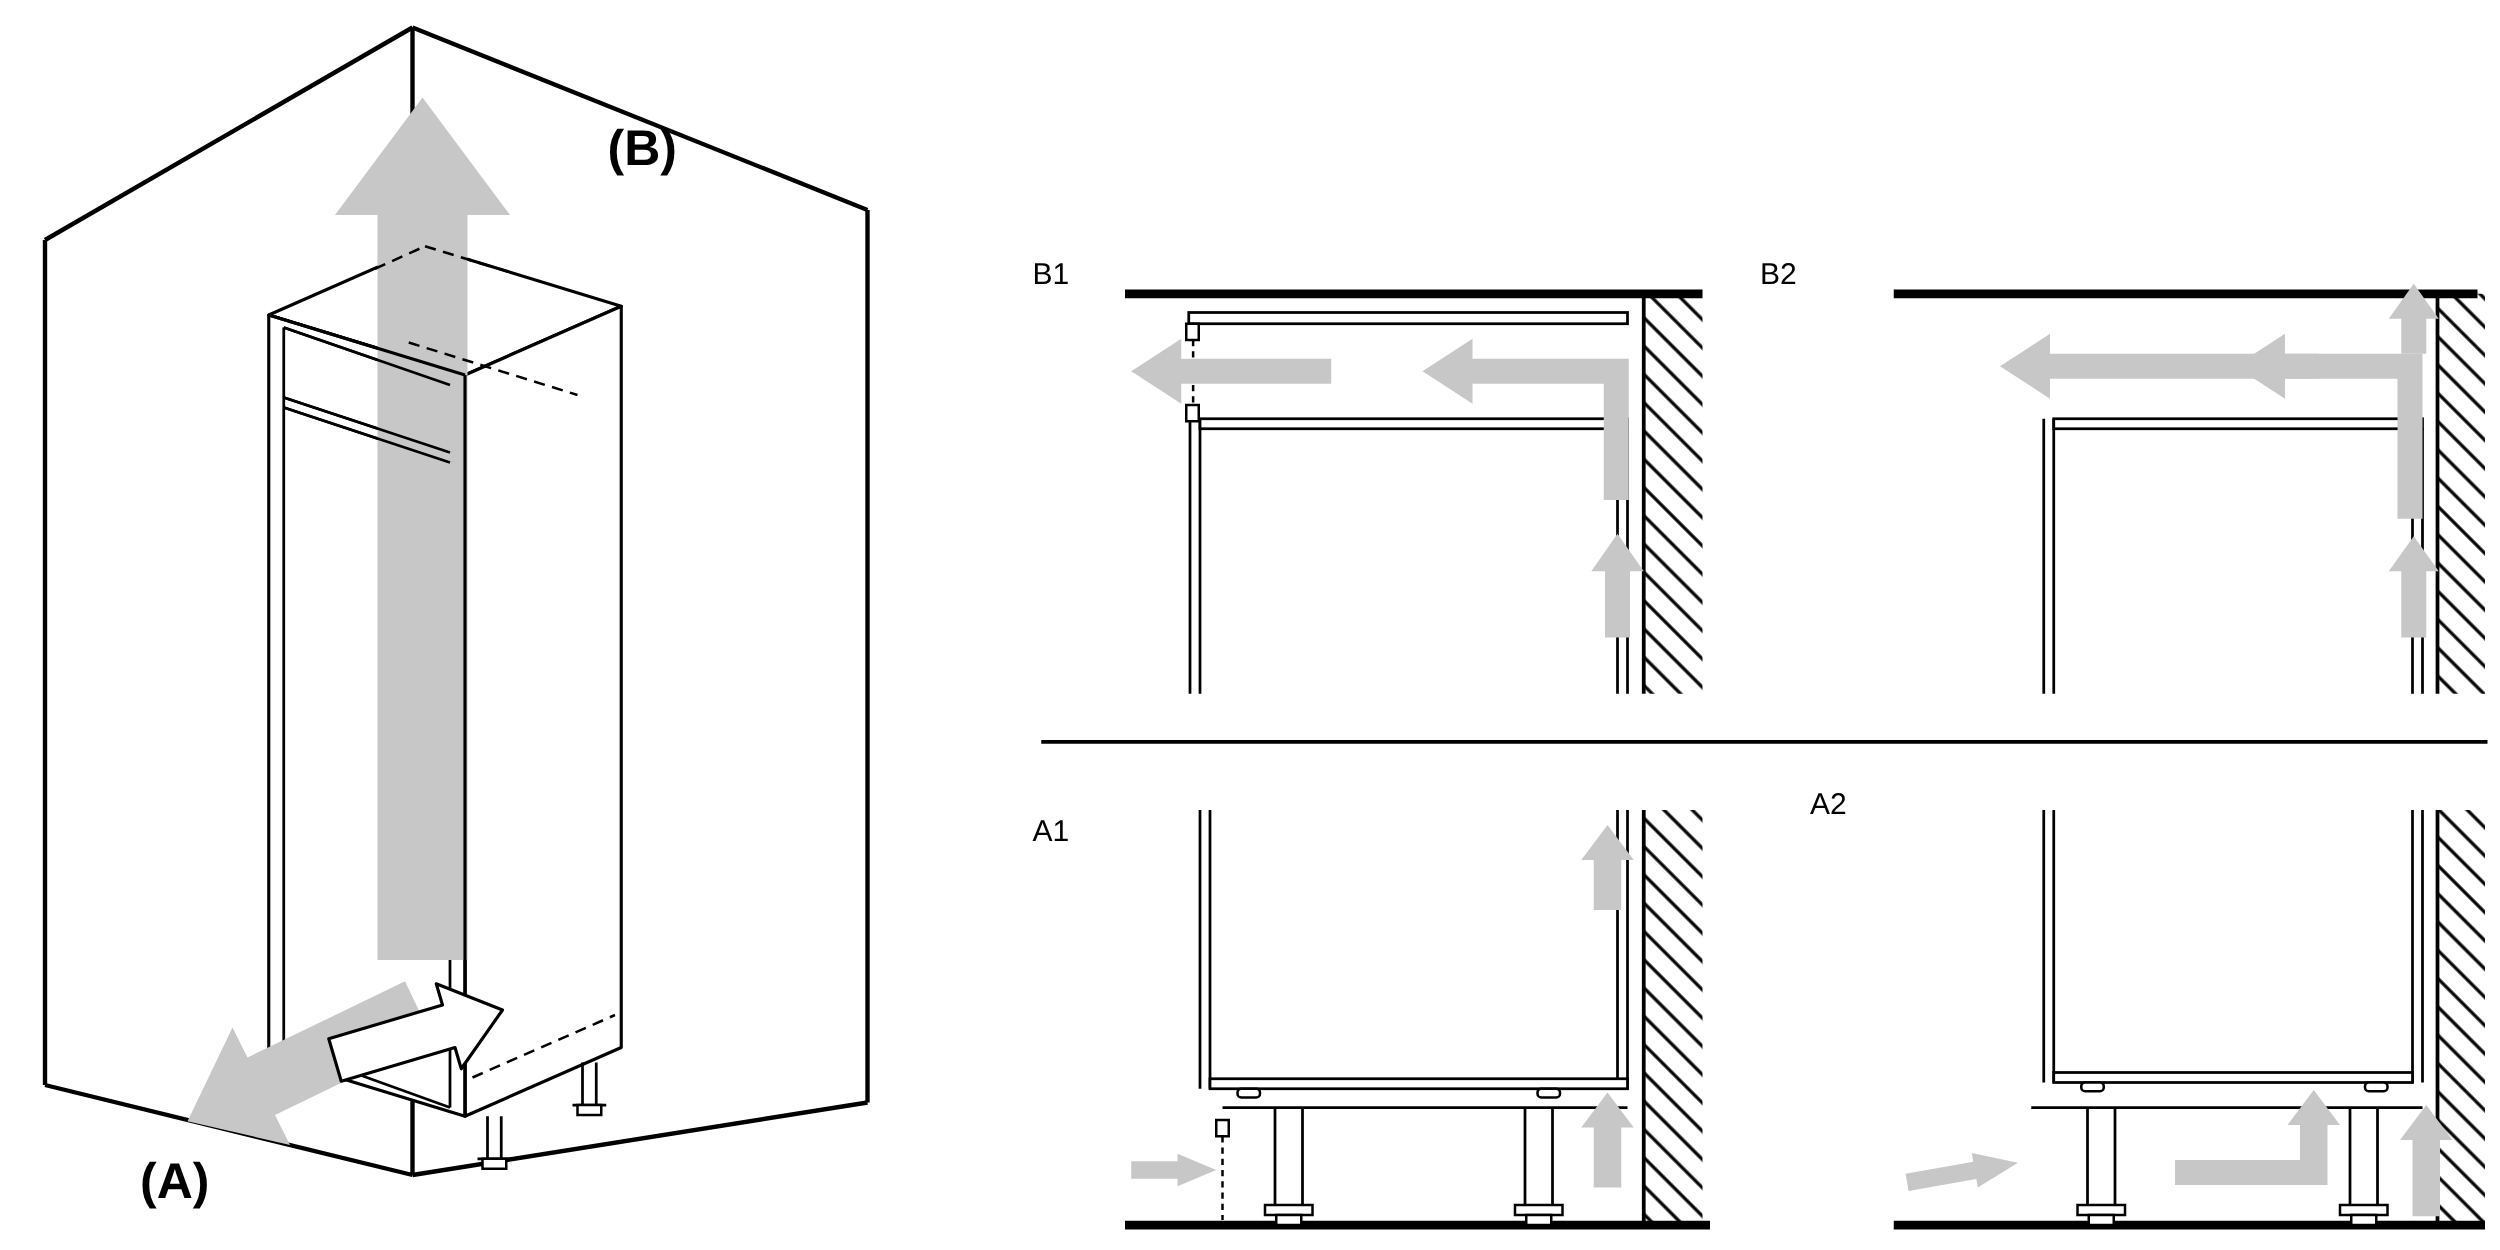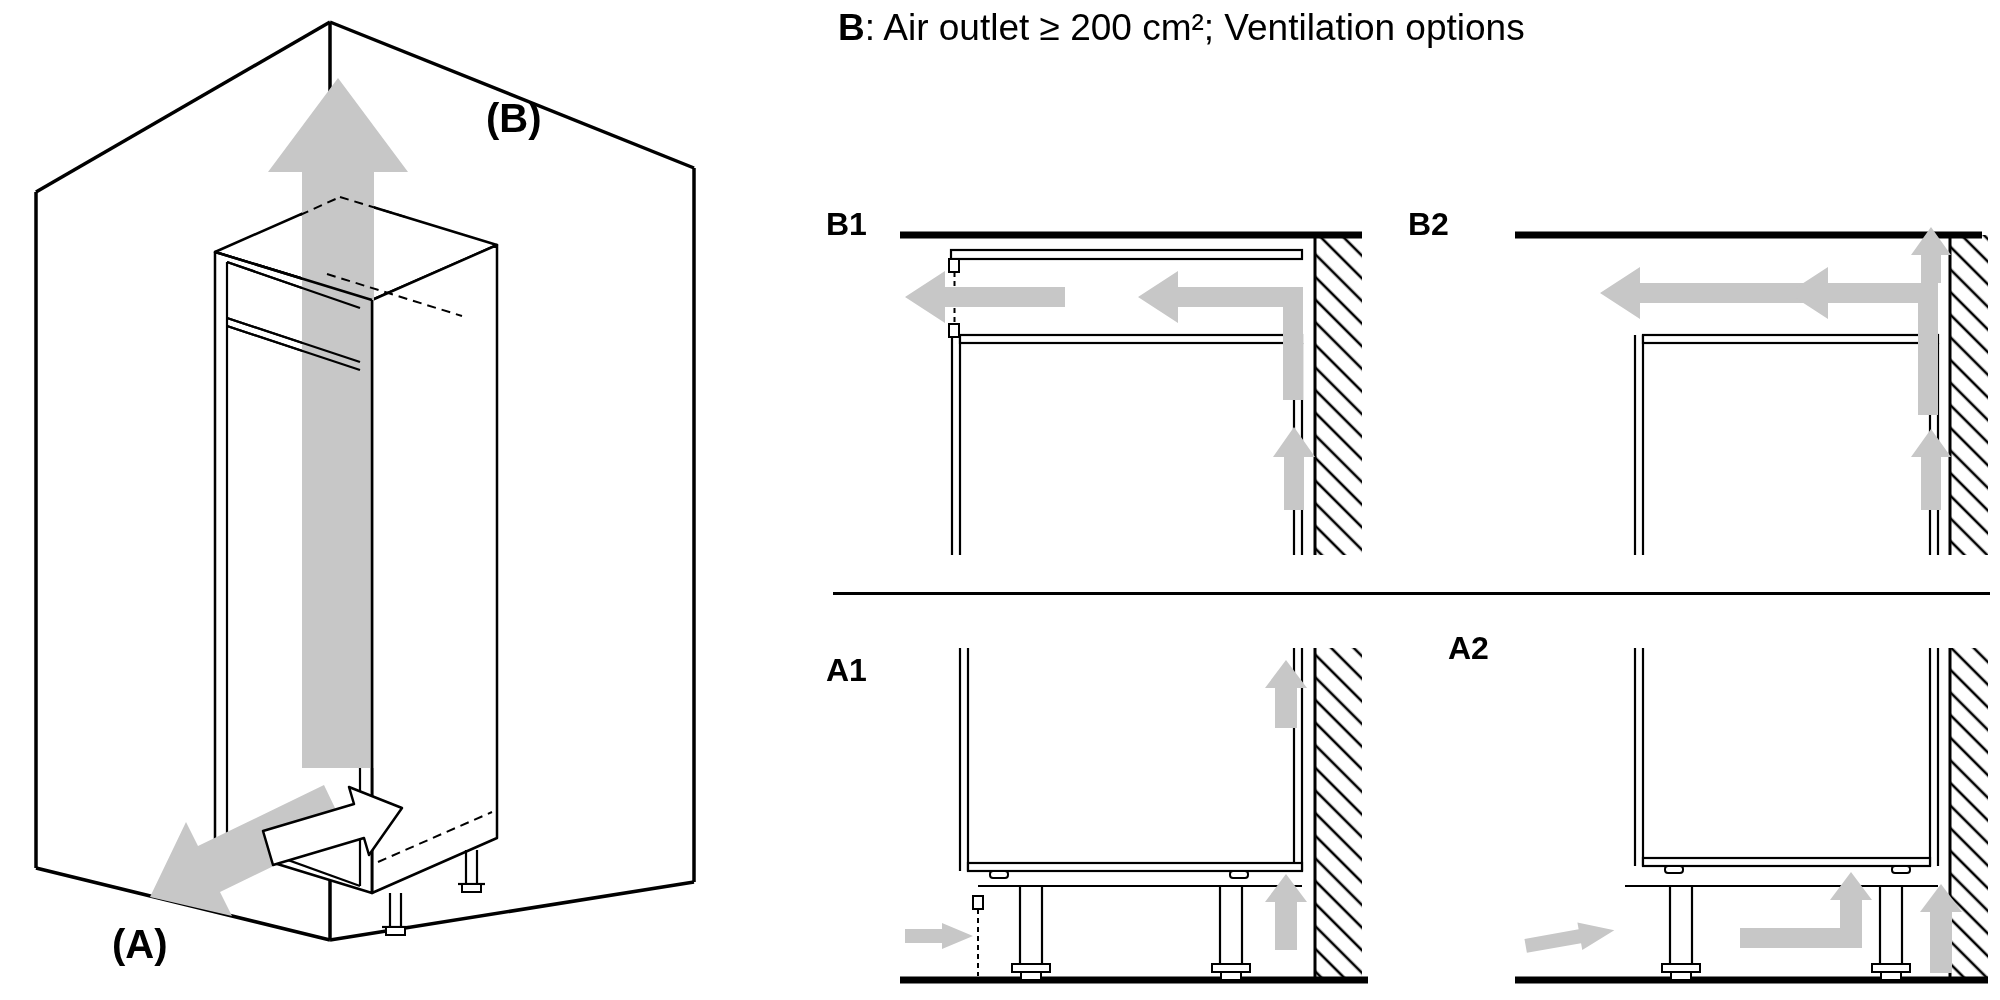--- a/index.html
+++ b/index.html
@@ -1,21 +1,21 @@
 <!DOCTYPE html>
 <html><head>
 <meta charset="utf-8">
 <style>
   html,body{margin:0;padding:0;background:#fff;}
   .stage{position:relative;width:2000px;height:1000px;background:#fff;overflow:hidden;
          font-family:"Liberation Sans",sans-serif;color:#000;}
   .legend{position:absolute;left:838px;top:6px;}
   .legend-line{font-size:37px;line-height:44px;white-space:nowrap;}
   .legend-key{font-weight:bold;}
-  .plabel{position:absolute;font-size:32px;font-weight:bold;}
+  .plabel{position:absolute;font-size:24px;font-weight:normal;}
   .plabel-b1{left:826px;top:206px;}
   .plabel-b2{left:1408px;top:206px;}
   .plabel-a1{left:826px;top:652px;}
   .plabel-a2{left:1448px;top:630px;text-align:right;}
   .divider{position:absolute;left:833px;top:592px;width:1157px;height:3px;background:#000;}
   svg{position:absolute;overflow:visible;}
   svg text{font-family:"Liberation Sans",sans-serif;font-weight:bold;font-size:40px;fill:#000;}
   .ln{stroke:#000;fill:none;}
   .face{fill:#fff;stroke:#000;stroke-width:2.5;stroke-linejoin:round;}
   .boxln{stroke:#000;stroke-width:2.2;fill:none;}
@@ -78,21 +78,20 @@
       <line class="dash" x1="378" y1="862" x2="492" y2="812"></line>
     </g>
 
     <polygon fill="#ffffff" stroke="#000" stroke-width="2.5" stroke-linejoin="round" points="263,831 354,804 349,787 402,808 369,855 364,838 273,865"></polygon>
 
     <text x="486" y="132">(B)</text>
     <text x="112" y="958">(A)</text>
   </svg>
 
   <div class="legend">
-    <div class="legend-line"><span class="legend-key">B</span><span>: Air outlet ≥ 200 cm²; Ventilation options</span></div>
   </div>
 
   <div class="plabel plabel-b1">B1</div>
   <div class="plabel plabel-b2">B2</div>
   <div class="plabel plabel-a1">A1</div>
   <div class="plabel plabel-a2">A2</div>
 
   <div class="divider"></div>
 
   <svg style="left:890px;top:225px" width="480" height="330" viewBox="0 0 480 330">

